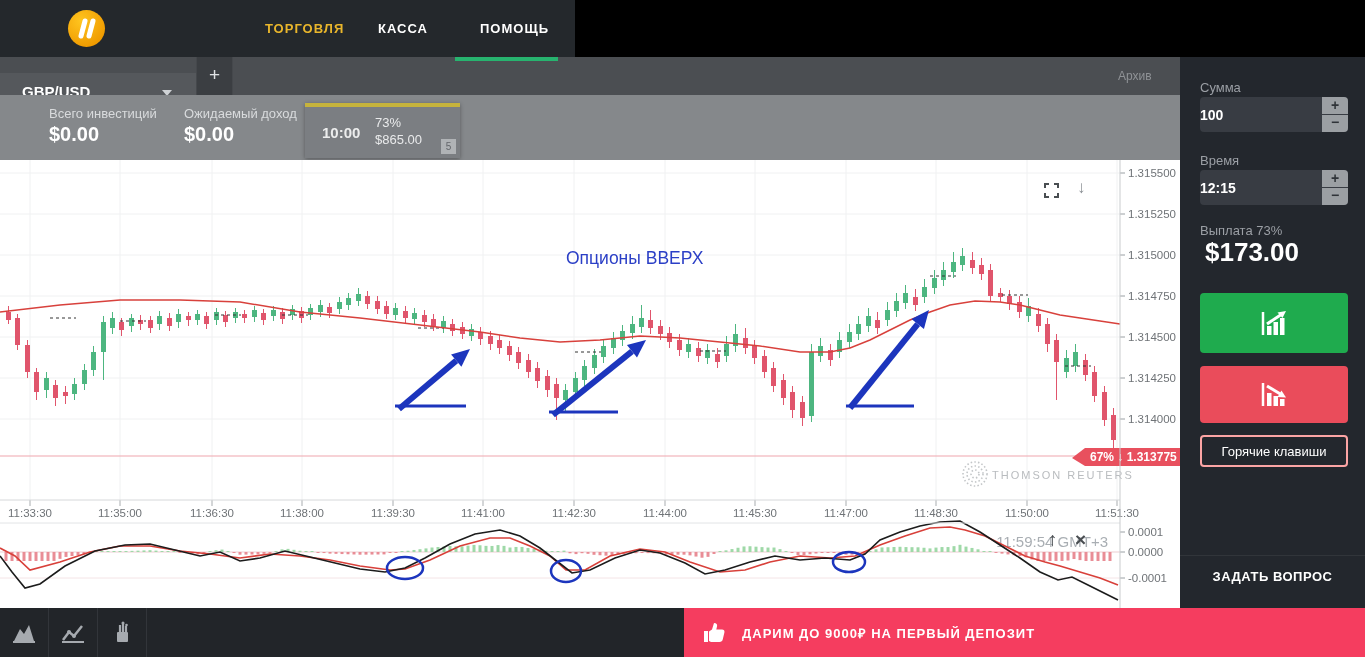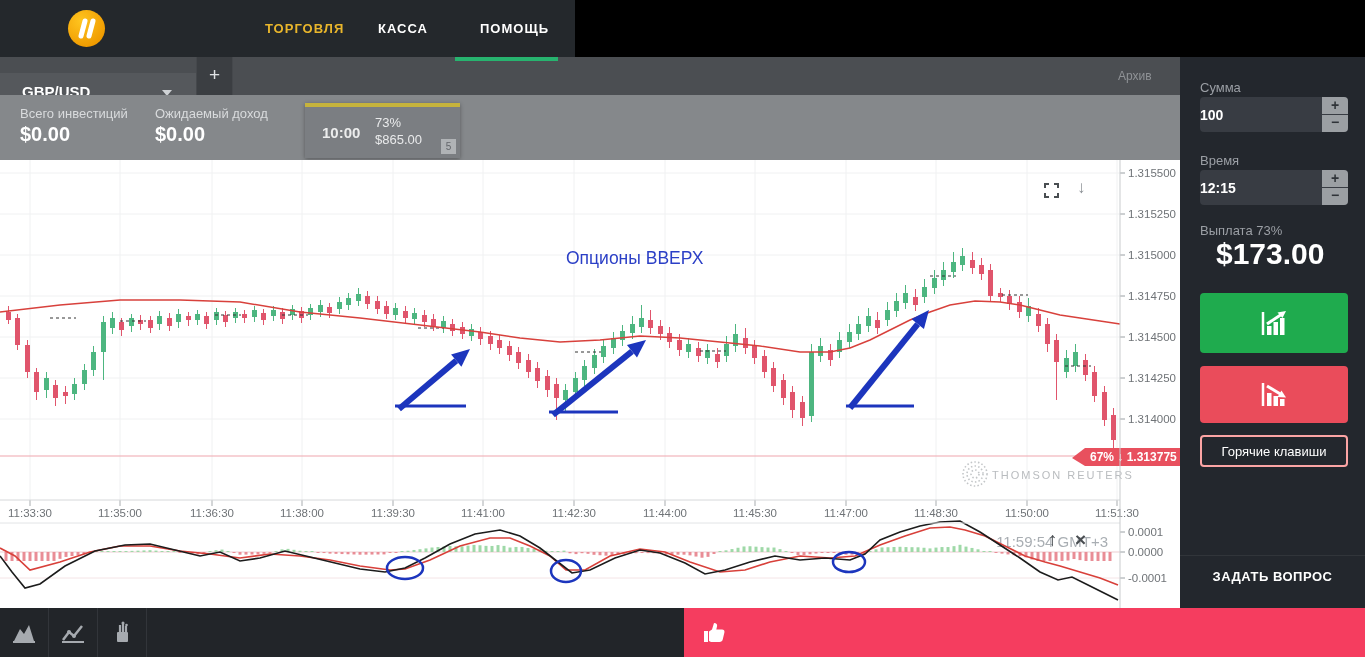--- a/index.html
+++ b/index.html
@@ -21,21 +21,21 @@
 
   
   #tabstrip { position:absolute; left:0; top:57px; width:1180px; height:38px; background:#4b4e52; }
   #asset-tab { position:absolute; left:0; top:16px; width:196px; height:56px; background:#55585c; color:#fff; font-size:15px; font-weight:bold; line-height:38px; padding-left:22px; cursor:pointer; }
   #asset-caret { position:absolute; right:24px; top:17px; width:0; height:0; border-left:5px solid transparent; border-right:5px solid transparent; border-top:6px solid #cfd2d5; }
   #add-tab { position:absolute; left:196px; top:0; width:37px; height:38px; background:#3b3e42; color:#dfe1e3; font-size:19px; text-align:center; line-height:36px; cursor:pointer; border-left:1px solid #45484c; border-right:1px solid #45484c; }
   #archive { position:absolute; left:1118px; top:0; height:38px; line-height:38px; color:#8f9296; font-size:12px; cursor:pointer; }
 
   
   #statsbar { position:absolute; left:0; top:95px; width:1180px; height:65px; background:#85888b; }
-  .stat { position:absolute; top:11px; }
+  .stat { position:absolute; top:11px;margin-left:29px; }
   .stat-label { font-size:13px; color:#d9dbdd; }
   .stat-value { font-size:20px; font-weight:bold; color:#fff; margin-top:2px; }
   #stat-invested { left:20px; } #stat-expected { left:155px; }
   #trade-tooltip { position:absolute; left:305px; top:8px; width:155px; height:55px; background:#7b7e82; border-top:4px solid #c6b33c; box-shadow:0 1px 4px rgba(0,0,0,0.35); }
   #tooltip-time { position:absolute; left:17px; top:17px; font-size:15px; font-weight:bold; color:#eceded; }
   #tooltip-percent { position:absolute; left:70px; top:8px; font-size:13px; color:#e9eaeb; }
   #tooltip-amount { position:absolute; left:70px; top:25px; font-size:13px; color:#e9eaeb; }
   #tooltip-badge { position:absolute; right:4px; bottom:4px; width:15px; height:15px; background:#b0b3b6; color:#63666b; font-size:10px; text-align:center; line-height:15px; }
 
   
@@ -47,21 +47,21 @@
   #ind-up-icon { left:1048px; top:369px; font-size:19px; color:#4a4e52; cursor:pointer; }
   #ind-close-icon { left:1075px; top:369px; font-size:19px; font-weight:bold; color:#4a4e52; cursor:pointer; }
 
   
   #sidebar { position:absolute; left:1180px; top:57px; width:224px; height:551px; background:#23272d; }
   .side-label { position:absolute; left:20px; font-size:13px; color:#9b9fa5; }
   .side-input { position:absolute; left:20px; width:148px; height:35px; background:#383c43; border:none; border-radius:4px; color:#fff; font-size:14px; font-weight:bold; font-family:"Liberation Sans",sans-serif; }
   .stepper { position:absolute; left:142px; width:26px; height:35px; border-radius:0 4px 4px 0; overflow:hidden; }
   .step-btn { width:26px; height:17px; background:#9b9fa3; color:#2f3338; font-size:14px; font-weight:bold; text-align:center; line-height:17px; cursor:pointer; }
   .step-btn.minus { margin-top:1px; line-height:15px; }
-  #payout-value { position:absolute; left:36px; top:180px; font-size:30px; font-weight:bold; color:#fff;text-align:right; }
+  #payout-value { position:absolute; left:25px; top:180px; font-size:26px; font-weight:bold; color:#fff;text-align:right; }
   .trade-btn { position:absolute; left:20px; width:148px; border:none; border-radius:4px; cursor:pointer; display:flex; align-items:center; justify-content:center; }
   #call-button { top:236px; height:60px; background:#1fab4e; }
   #put-button { top:309px; height:57px; background:#ea4c5b; }
   #hotkeys-button { position:absolute; left:20px; top:378px; width:148px; height:32px; background:transparent; border:2px solid #fca5a5; border-radius:4px; color:#fff; font-size:13px; font-family:"Liberation Sans",sans-serif; cursor:pointer; }
   #sidebar-divider { position:absolute; left:0; top:498px; width:185px; height:1px; background:#31353a; }
   #ask-question { position:absolute; left:0; top:512px; width:185px; text-align:center; font-size:13px; font-weight:bold; letter-spacing:0.5px; color:#fff; cursor:pointer; }
 
   
   #bottombar { position:absolute; left:0; top:608px; width:1365px; height:49px; background:#222529; }
   .tool-cell { position:absolute; top:0; width:49px; height:49px; border-right:1px solid #32353a; display:flex; align-items:center; justify-content:center; cursor:pointer; }
@@ -722,16 +722,17 @@
         <path d="M11 12 V5 M14 12 V3 M17 12 V6" stroke="#a6aaaf" stroke-width="2.2"></path>
         <circle cx="14" cy="3" r="1.5" fill="#a6aaaf"></circle>
           <circle cx="17.5" cy="5" r="1.3" fill="#a6aaaf"></circle>
       </svg>
     </div>
     <div id="banner">
       <svg id="banner-thumb" width="26" height="26" viewBox="0 0 26 26">
         <rect x="2" y="11" width="4" height="11" fill="#fff"></rect>
         <path d="M7 21 V11.5 L10 9.5 L12 3 c2.5 0 3.5 1.3 3 3.5 L14.3 9.5 H20 c1.8 0 2.8 1.2 2.4 3 l-1.6 6.8 c-0.4 1.7-1.5 2.7-3.3 2.7 H9 Z" fill="#fff"></path>
       </svg>
+      <div id="banner-text">ДАРИМ ДО 9000₽ НА ПЕРВЫЙ ДЕПОЗИТ</div>
     </div>
   </div>
 
 </div>
 
 </body></html>

